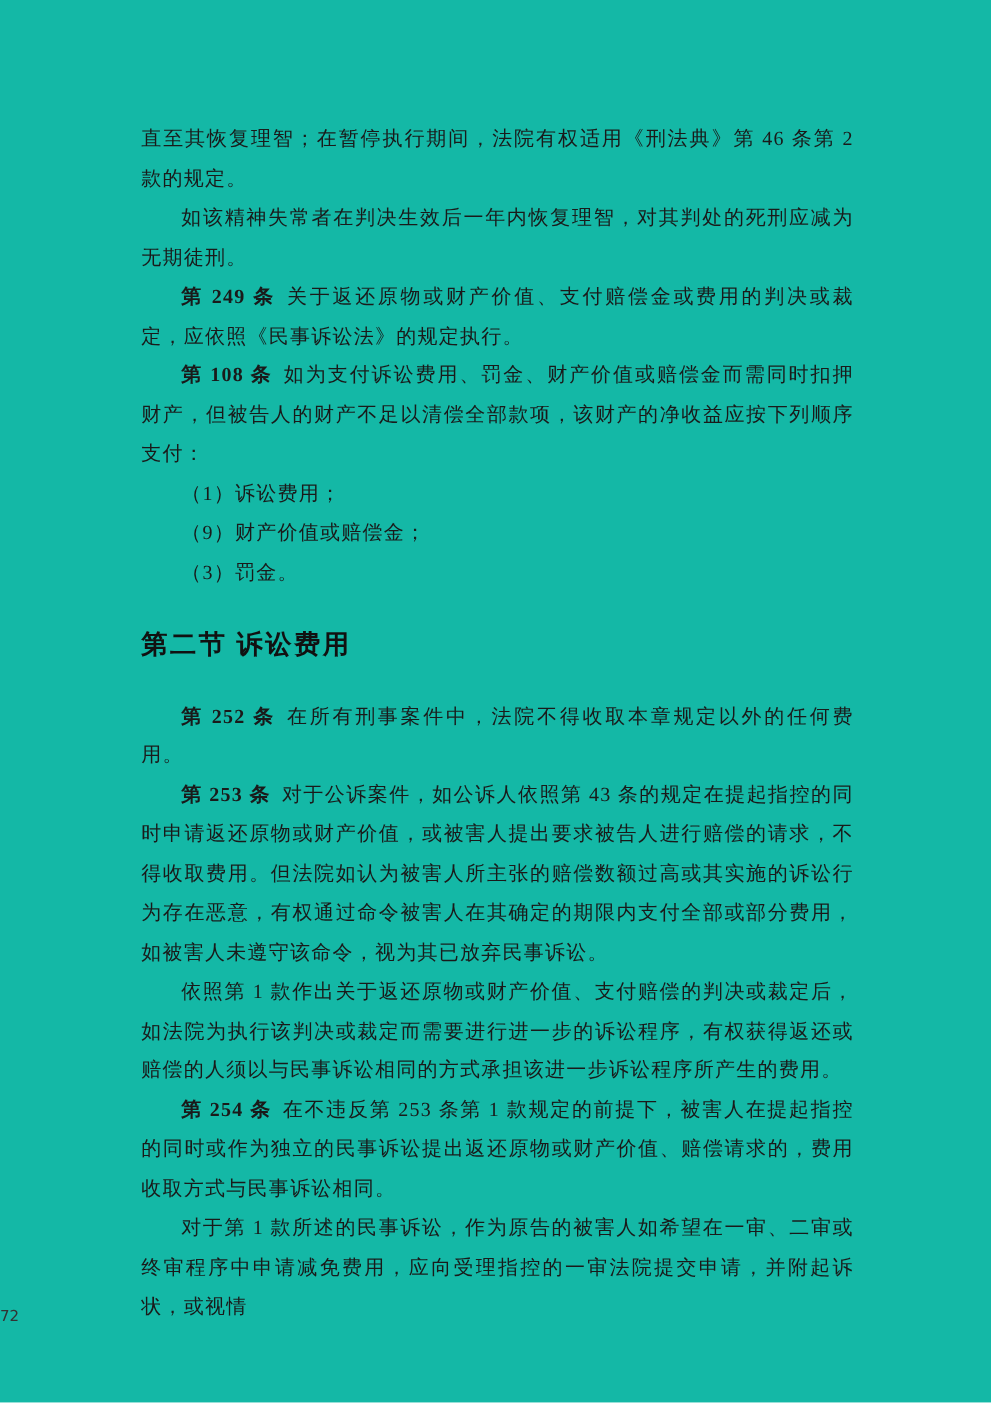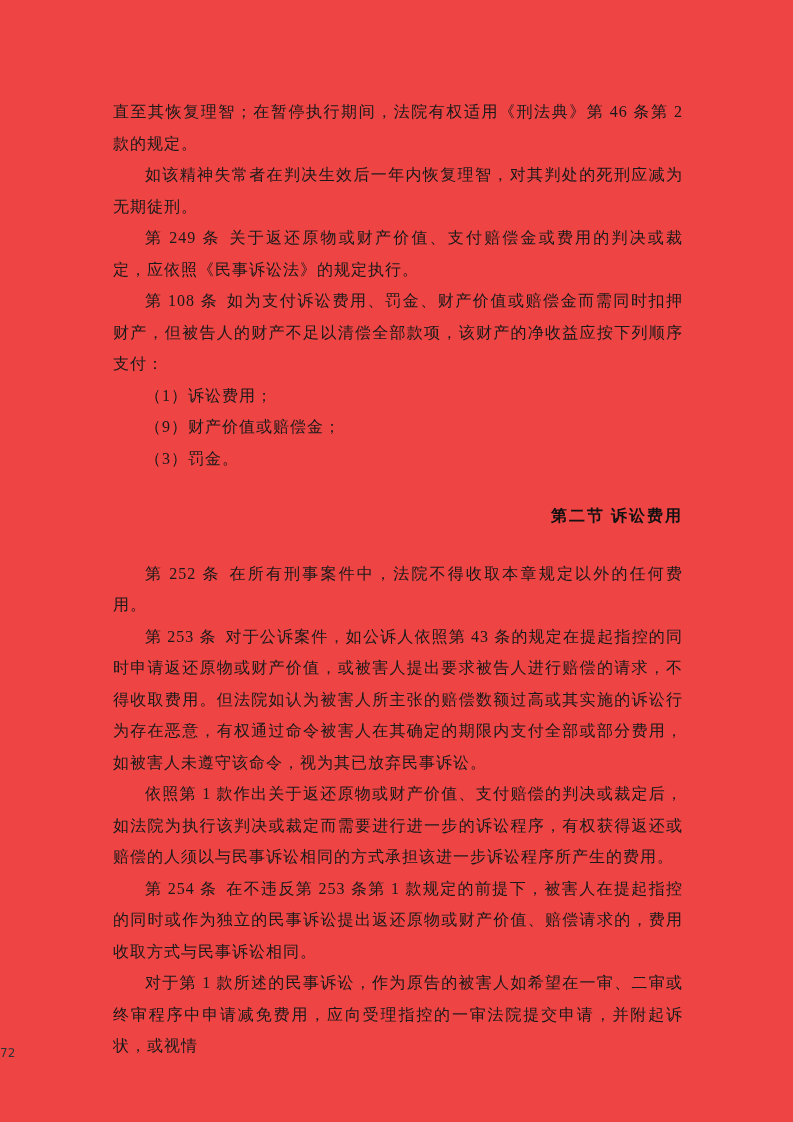--- a/index.html
+++ b/index.html
@@ -5,44 +5,44 @@
   * { margin: 0; padding: 0; box-sizing: border-box; }
   html, body {
     width: 793px;
     background: #ffffff;
     font-family: "Liberation Serif", "DejaVu Serif", serif;
   }
   .page {
     position: relative;
     width: 793px;
     height: 1122px;
-    background: #ef4444;
+    background: #14b8a6;
     overflow: hidden;
   }
   .text-block {
     position: absolute;
     top: 96px;
     left: 113px;
     width: 570px;
     color: #1a1a1a;
   }
   .para {
     font-size: 16px;
     line-height: 31.5px;
     letter-spacing: 1px;
     text-align: justify;
     text-indent: 2em;
   }
   .para.cont { text-indent: 0; }
-  .para b { font-weight: normal; margin-right: 0.55em; }
+  .para b { font-weight: bold; margin-right: 0.55em; }
   .para b:empty { margin-right: 0; }
   h2.section-heading {
-    font-size: 16px;
+    font-size: 21px;
     font-weight: bold;
-    text-align: right;
+    text-align: left;
     line-height: 31.5px;
     letter-spacing: 2px;
     margin: 26px 0 26px 0;
     color: #111;
   }
   .page-number {
     position: absolute;
     bottom: 62px;
     left: 0;
     width: 100%;

